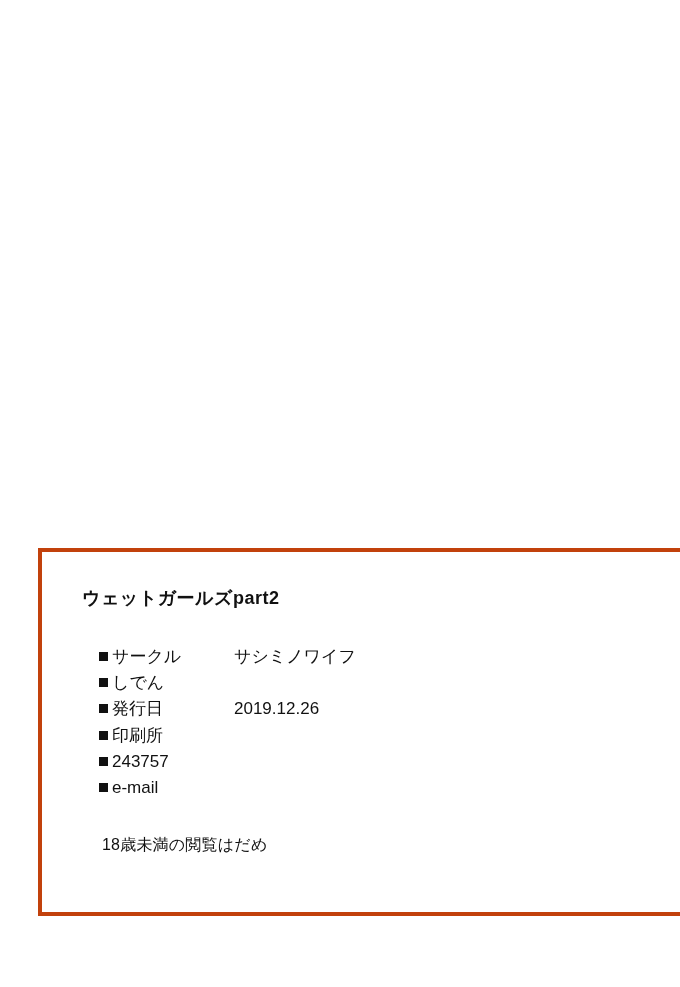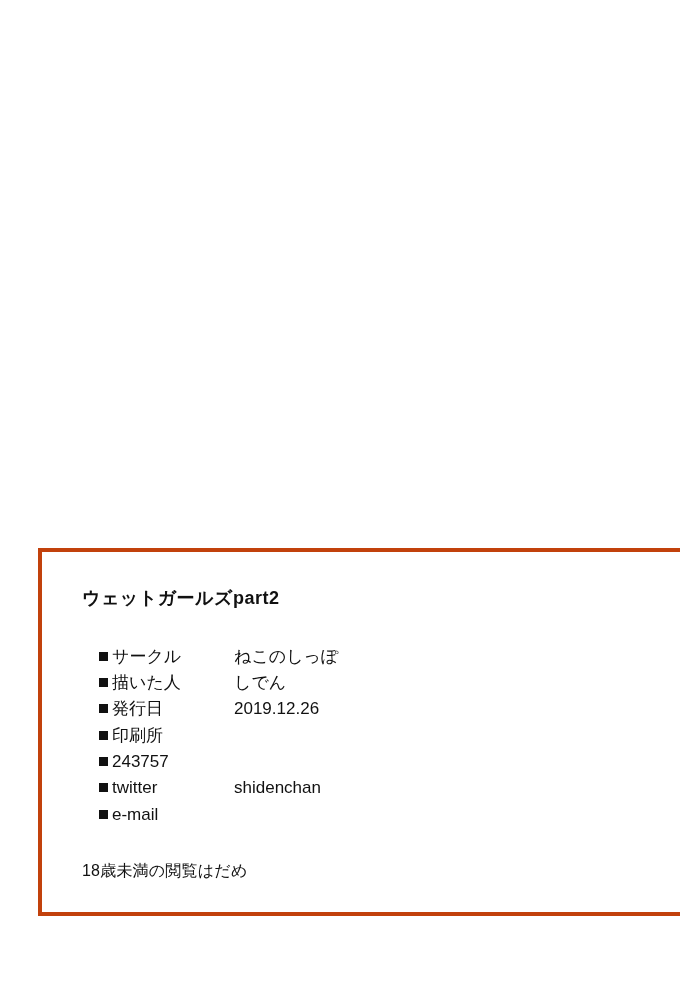--- a/index.html
+++ b/index.html
@@ -69,20 +69,21 @@
   .credit-label {
     display: inline-block;
     min-width: 122px;
     white-space: nowrap;
   }
   .credit-value {
     white-space: nowrap;
   }
   .notices {
     margin-top: 30px;
+    margin-left: 20px;
   }
   .notice-line {
     font-size: 16px;
     line-height: 1.6;
     color: #111111;
     letter-spacing: 0.2px;
   }
 </style>
 </head>
 <body>
@@ -91,50 +92,44 @@
   <div class="colophon-box">
     <div class="colophon-inner">
 
       <div class="title">ウェットガールズpart2</div>
 
       <div class="credits">
 
         <div class="credit-row">
           <span class="bullet"></span>
           <span class="credit-label">サークル</span>
-          <span class="credit-value">ねこのしっぽ</span>
+          <span class="credit-value">サシミノワイフ</span>
         </div>
 
         <div class="credit-row">
           <span class="bullet"></span>
-          <span class="credit-label">描いた人</span>
           <span class="credit-value">しでん</span>
         </div>
 
         <div class="credit-row">
           <span class="bullet"></span>
           <span class="credit-label">発行日</span>
           <span class="credit-value">2019.12.26</span>
         </div>
 
         <div class="credit-row">
           <span class="bullet"></span>
           <span class="credit-label">印刷所</span>
         </div>
 
         <div class="credit-row">
           <span class="bullet"></span>
           <span class="credit-value">243757</span>
         </div>
 
-        <div class="credit-row">
-          <span class="bullet"></span>
-          <span class="credit-label">twitter</span>
-          <span class="credit-value">shidenchan</span>
-        </div>
 
         <div class="credit-row">
           <span class="bullet"></span>
           <span class="credit-label">e-mail</span>
         </div>
 
       </div>
 
       <div class="notices">
         <div class="notice-line">18歳未満の閲覧はだめ</div>

